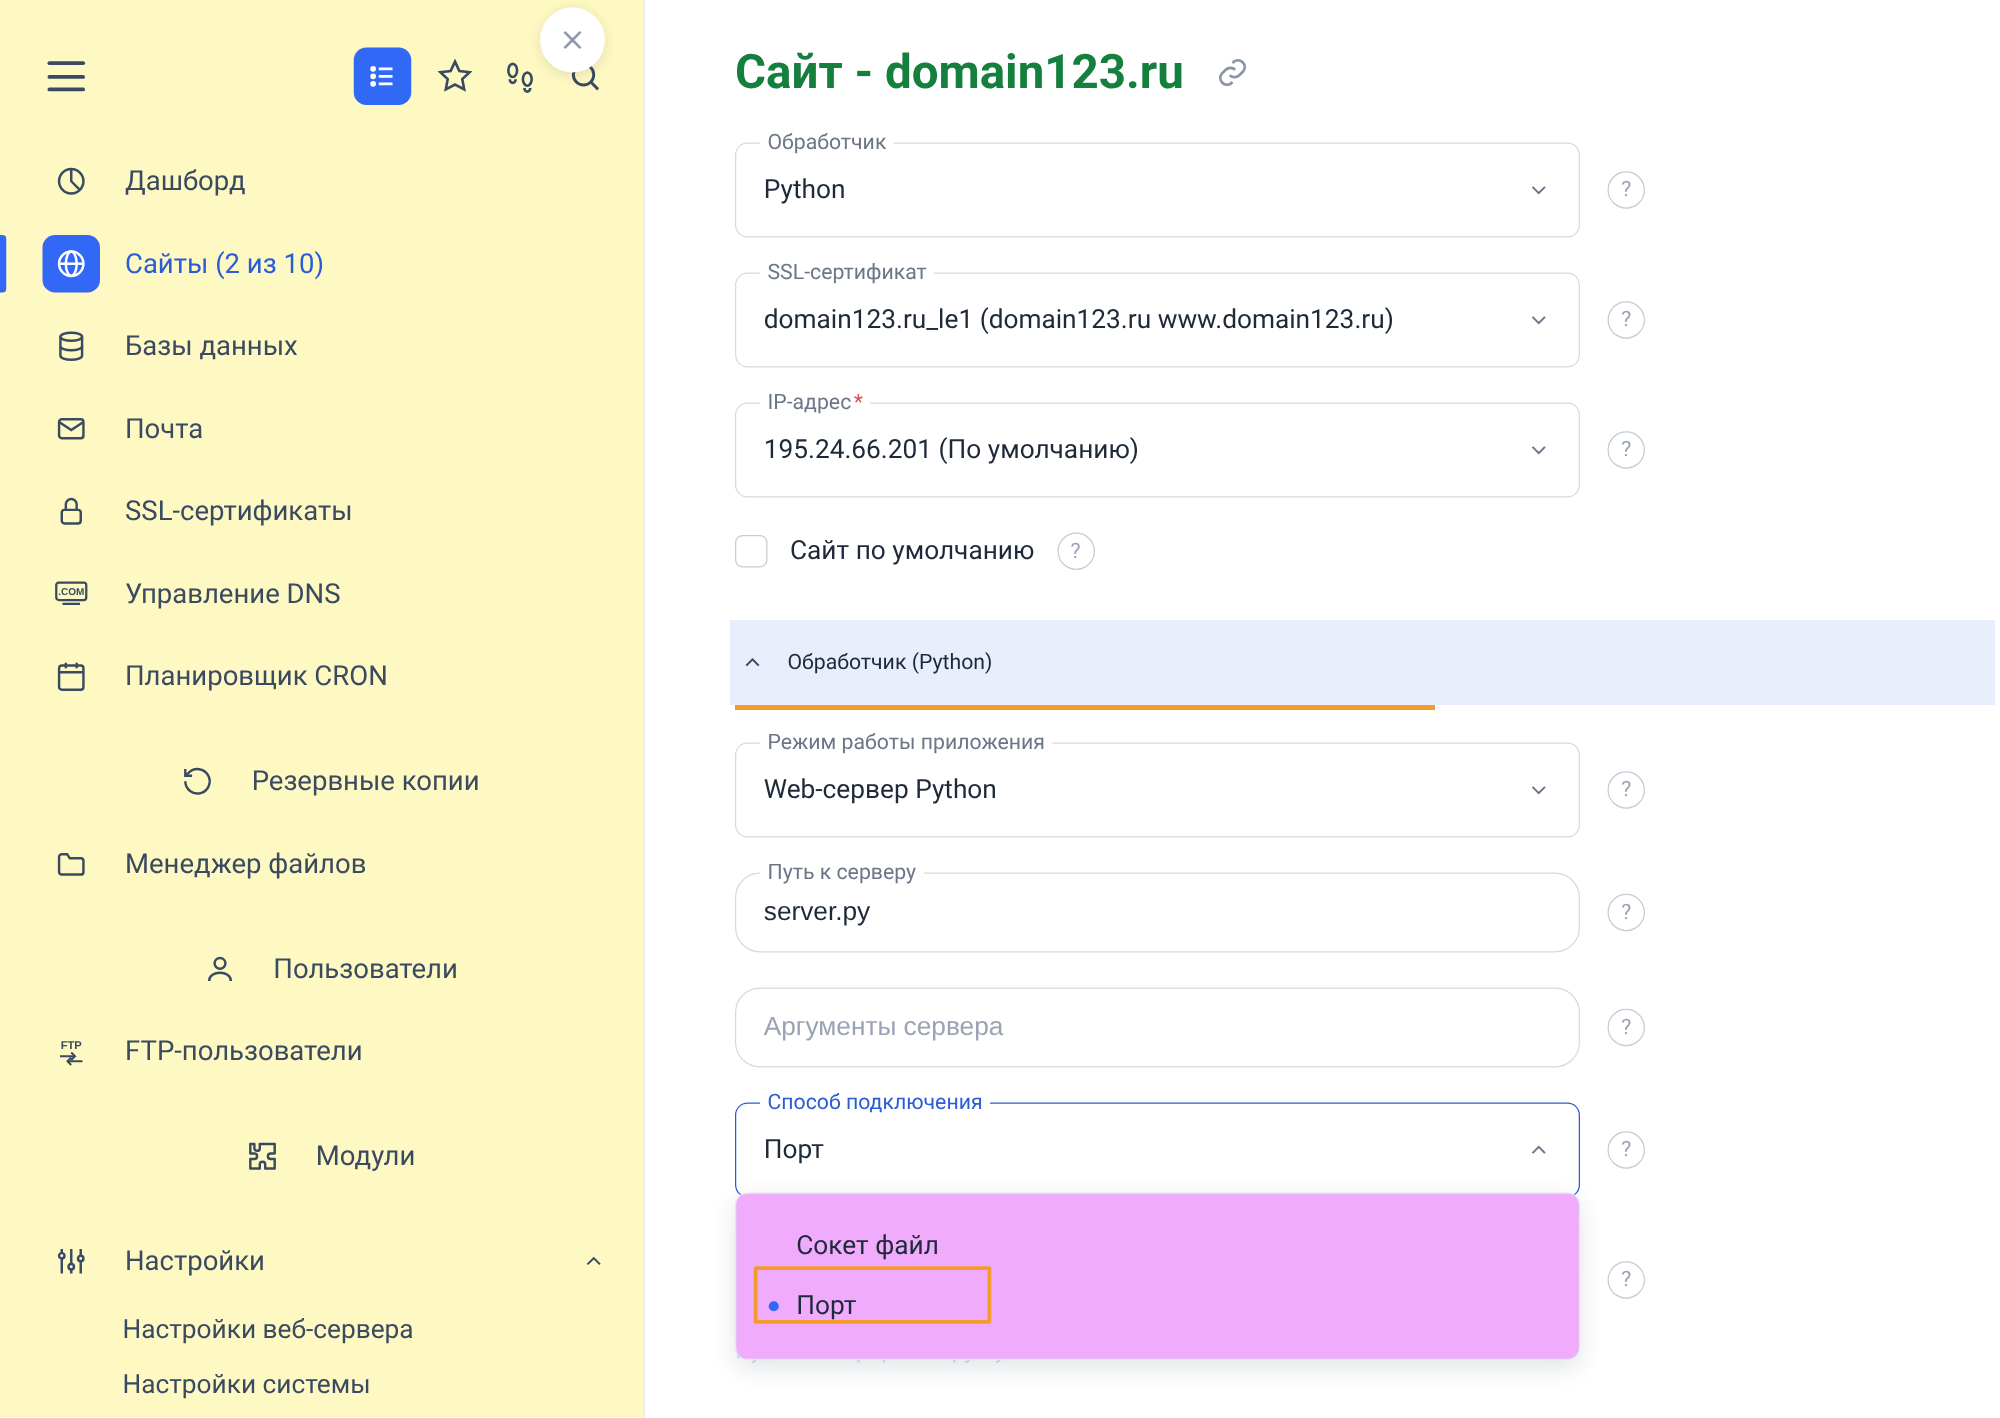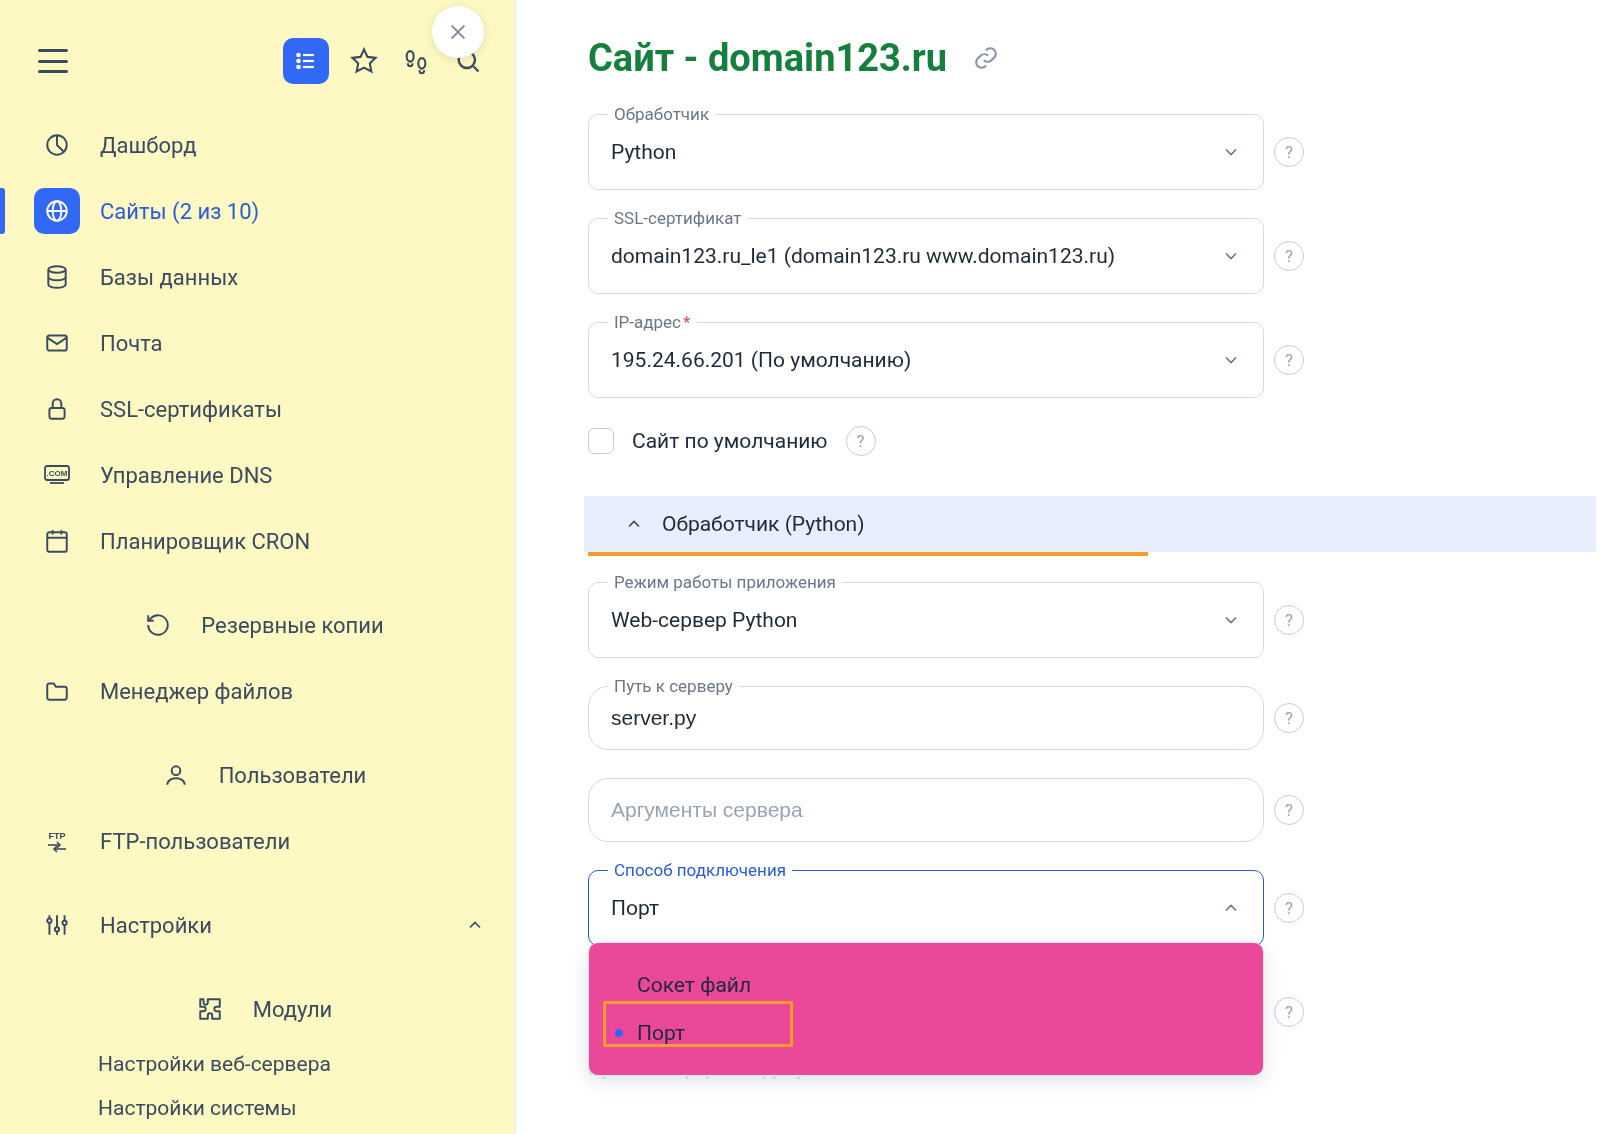--- a/index.html
+++ b/index.html
@@ -35,40 +35,40 @@
 
 
 .close-float { position:absolute; top:6px; left:432px; width:52px; height:52px; border-radius:50%; background:#fff; box-shadow:0 2px 10px rgba(0,0,0,0.12); display:flex; align-items:center; justify-content:center; color:#8a94a6; cursor:pointer; z-index:10; }
 
 
 .main { flex:1; padding: 36px 0 0 72px; overflow:hidden; }
 .page-title { font-size:38px; font-weight:700; color:#15803d; display:flex; align-items:center; gap:26px; }
 .page-title .link-icon { color:#8a94a6; cursor:pointer; }
 
 .form-area { margin-top: 34px; }
-.form-row { display:flex; align-items:center; gap:10px; margin-bottom:28px; }
+.form-row { display:flex; align-items:center; gap:22px; margin-bottom:28px; }
 .field-wrap { position:relative; width:676px; }
 .field-wrap .floating-label { position:absolute; top:-10px; left:20px; background:#fff; padding:0 6px; font-size:17px; color:#6b7688; }
 .field-wrap .floating-label.req::after { content:"*"; color:#e24c4c; margin-left:2px; }
 .field-wrap.focused .floating-label { color:#2a5bd8; }
 .select-box { width:100%; height:76px; border:1.5px solid #d4dae4; border-radius:10px; display:flex; align-items:center; padding:0 22px; font-size:21px; color:#1e2a3a; cursor:pointer; background:#fff; }
 .select-box.focused { border-color:#2a5bd8; }
 .select-box .chev-down { margin-left:auto; color:#6b7688; }
 .input-box { width:100%; height:64px; border:1.5px solid #d4dae4; border-radius:20px; padding:0 22px; font-size:21px; color:#1e2a3a; background:#fff; outline:none; }
 .input-box::placeholder { color:#9aa3b3; }
 .help-dot { width:30px; height:30px; border-radius:50%; border:1.8px solid #c5ccd8; color:#9aa3b3; display:flex; align-items:center; justify-content:center; font-size:17px; cursor:pointer; flex-shrink:0; }
 
 .checkbox-row { display:flex; align-items:center; gap:18px; margin: 14px 0 40px 0; }
 .checkbox-row .chk { width:26px; height:26px; border:1.8px solid #c5ccd8; border-radius:6px; cursor:pointer; }
 .checkbox-row label { font-size:21px; color:#1e2a3a; }
 
-.accordion-head { background:#e8eefc; height:56px; display:flex; align-items:center; padding:0 40px; gap:18px; font-size:21px; color:#1e2a3a; cursor:pointer; width: calc(100% + 0px); margin-left:-4px; }
+.accordion-head { background:#e8eefc; height:68px; display:flex; align-items:center; padding:0 8px; gap:18px; font-size:17px; color:#1e2a3a; cursor:pointer; width: calc(100% + 0px); margin-left:-4px; }
 .orange-underline { height:4px; background:#f39c2c; width:560px; margin-bottom:26px; }
 
-.dropdown-panel { position:absolute; top:72px; left:0; width:676px; background:#ec4899; border:1px solid #e1e6ef; border-radius:10px; box-shadow:0 6px 20px rgba(20,30,50,0.12); padding:18px 0; z-index:5; }
+.dropdown-panel { position:absolute; top:72px; left:0; width:676px; background:#f0abfc; border:1px solid #e1e6ef; border-radius:10px; box-shadow:0 6px 20px rgba(20,30,50,0.12); padding:18px 0; z-index:5; }
 .dropdown-panel .opt { padding:12px 26px; font-size:21px; color:#1e2a3a; cursor:pointer; display:flex; align-items:center; gap:14px; }
 .dropdown-panel .opt .dot { width:8px; height:8px; border-radius:50%; background:#3168f5; visibility:hidden; }
 .dropdown-panel .opt.selected .dot { visibility:visible; }
 .dropdown-panel .opt.selected { color:#1e2a3a; }
 .opt-highlight { position:absolute; border:3px solid #f39c2c; border-radius:2px; pointer-events:none; }
 
 .truncated-note { font-size:18px; color:#9aa3b3; margin-top:72px; }
 
 svg { display:block; }
 </style>
@@ -223,45 +223,45 @@
               <svg width="30" height="26" viewBox="0 0 30 24" fill="none" stroke="#3a4a60" stroke-width="1.6">
                 <text x="15" y="10" text-anchor="middle" font-size="9" fill="#3a4a60" stroke="none" font-family="Arial" font-weight="bold">FTP</text>
                 <line x1="6" y1="16" x2="18" y2="16"></line>
                 <polyline points="15 13 18 16 15 19"></polyline>
                 <line x1="24" y1="20" x2="12" y2="20"></line>
                 <polyline points="15 23 12 20 15 17"></polyline>
               </svg>
             </span>
           <span>FTP-пользователи</span>
         </li>
+        <li class="section-gap">
+          <span class="icon-box">
+              <svg width="26" height="26" viewBox="0 0 24 24" fill="none" stroke="#3a4a60" stroke-width="1.8">
+                <path d="M14 3h-4v3a2 2 0 1 1-4 0V3H3v7h3a2 2 0 1 1 0 4H3v7h7v-3a2 2 0 1 1 4 0v3h7v-7h-3a2 2 0 1 1 0-4h3V3h-7z" stroke-linejoin="round"></path>
+              </svg>
+            </span>
+          <span>Модули</span>
+        </li>
         <li class="section-gap has-chevron">
           <span class="icon-box">
               <svg width="26" height="26" viewBox="0 0 24 24" fill="none" stroke="#3a4a60" stroke-width="1.8">
                 <line x1="5" y1="3" x2="5" y2="21"></line>
                 <circle cx="5" cy="8" r="2" fill="#f5f7fa"></circle>
                 <line x1="12" y1="3" x2="12" y2="21"></line>
                 <circle cx="12" cy="16" r="2" fill="#f5f7fa"></circle>
                 <line x1="19" y1="3" x2="19" y2="21"></line>
                 <circle cx="19" cy="10" r="2" fill="#f5f7fa"></circle>
               </svg>
             </span>
           <span>Настройки</span>
           <span class="chev">
               <svg width="20" height="20" viewBox="0 0 24 24" fill="none" stroke="#3a4a60" stroke-width="2">
                 <polyline points="6 15 12 9 18 15"></polyline>
               </svg>
             </span>
-        </li>
-        <li class="section-gap">
-          <span class="icon-box">
-              <svg width="26" height="26" viewBox="0 0 24 24" fill="none" stroke="#3a4a60" stroke-width="1.8">
-                <path d="M14 3h-4v3a2 2 0 1 1-4 0V3H3v7h3a2 2 0 1 1 0 4H3v7h7v-3a2 2 0 1 1 4 0v3h7v-7h-3a2 2 0 1 1 0-4h3V3h-7z" stroke-linejoin="round"></path>
-              </svg>
-            </span>
-          <span>Модули</span>
         </li>
         <li class="sub">
             <span>Настройки веб-сервера</span>
           </li>
         <li class="sub">
             <span>Настройки системы</span>
           </li>
         <li class="sub"></li>
 
       </ul>

